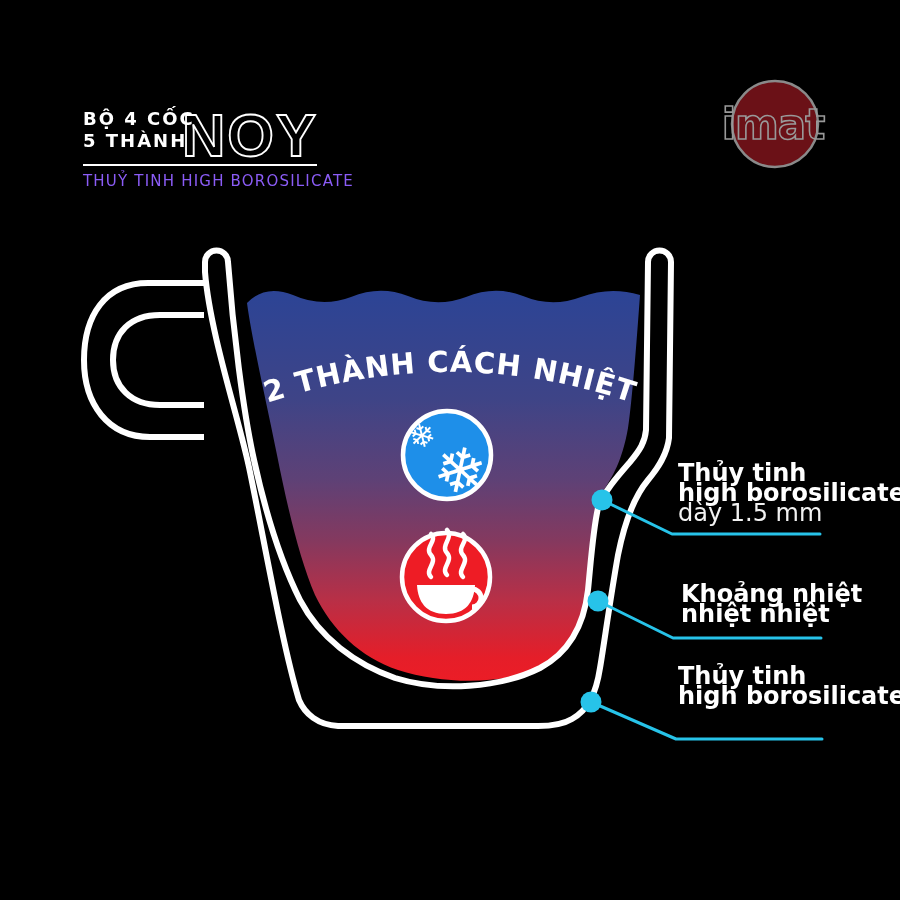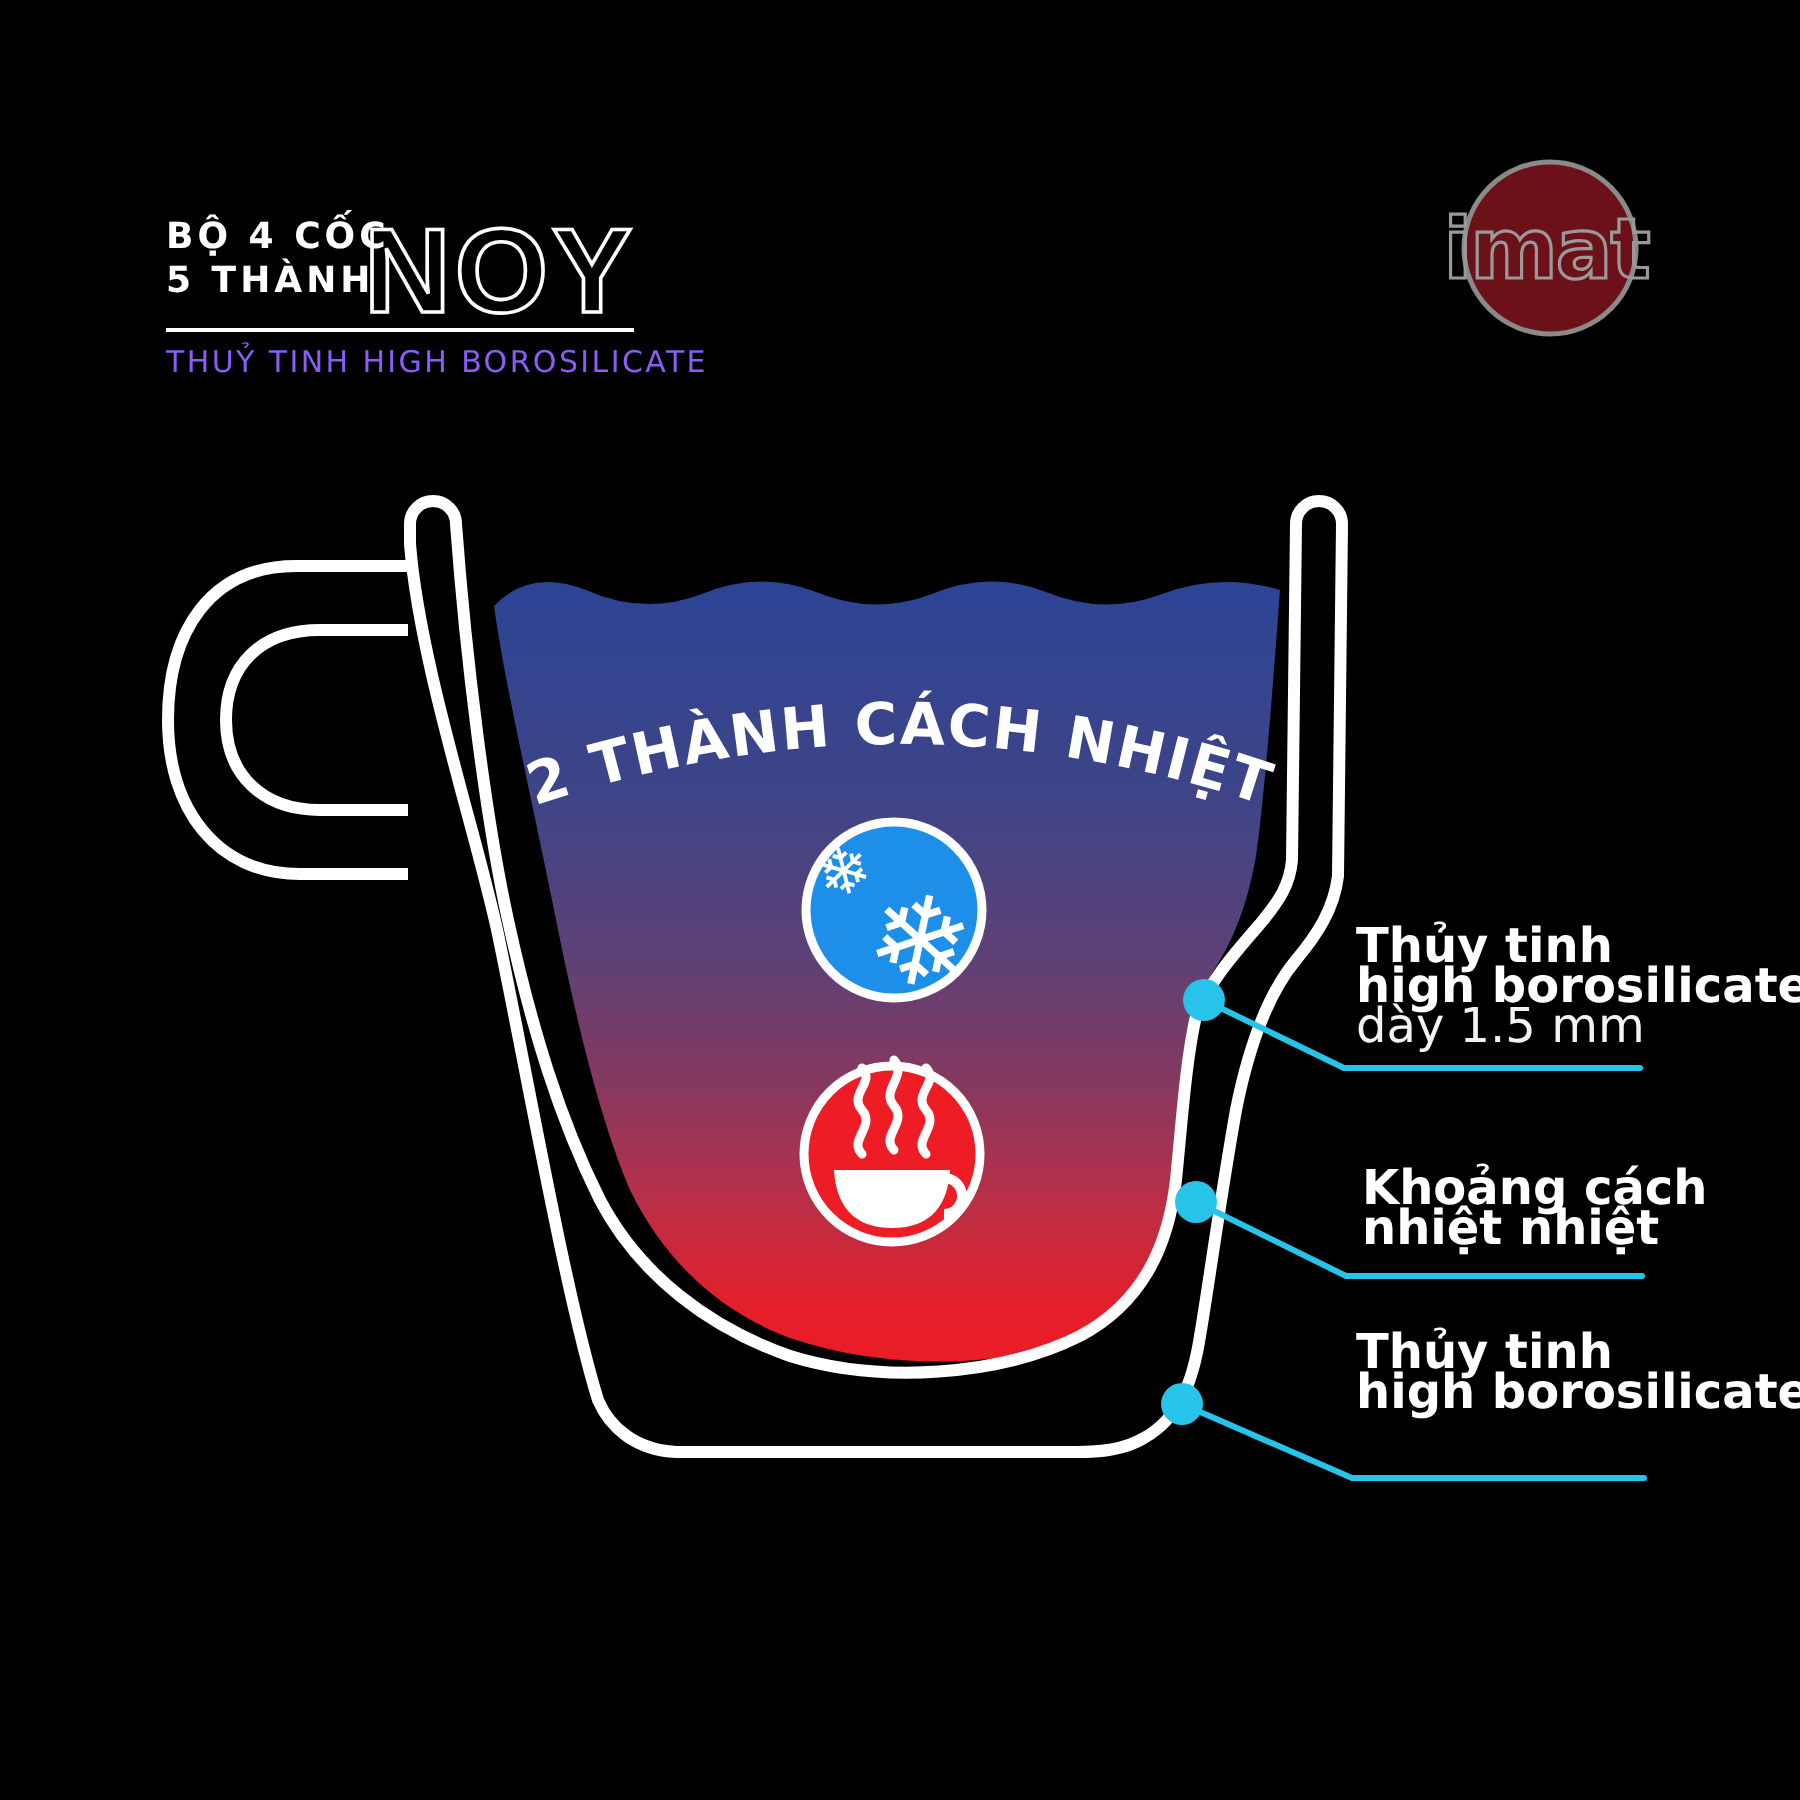--- a/index.html
+++ b/index.html
@@ -129,20 +129,20 @@
 <div class="abs hdr-divider" style="left:83px;top:164px;"></div>
 <div class="abs hdr-sub" style="left:83px;top:172px;">THUỶ TINH HIGH BOROSILICATE</div>
 
 <div class="abs callout" style="left:678px;top:463px;">
   <div class="b">Thủy tinh</div>
   <div class="b">high borosilicate</div>
   <div class="r">dày 1.5 mm</div>
 </div>
 
 <div class="abs callout" style="left:681px;top:584px;">
-  <div class="b">Khoảng cách</div>
+  <div class="b">Khoảng nhiệt</div>
   <div class="b">nhiệt nhiệt</div>
 </div>
 
 <div class="abs callout" style="left:678px;top:666px;">
   <div class="b">Thủy tinh</div>
   <div class="b">high borosilicate</div>
 </div>
 
 </body></html>

